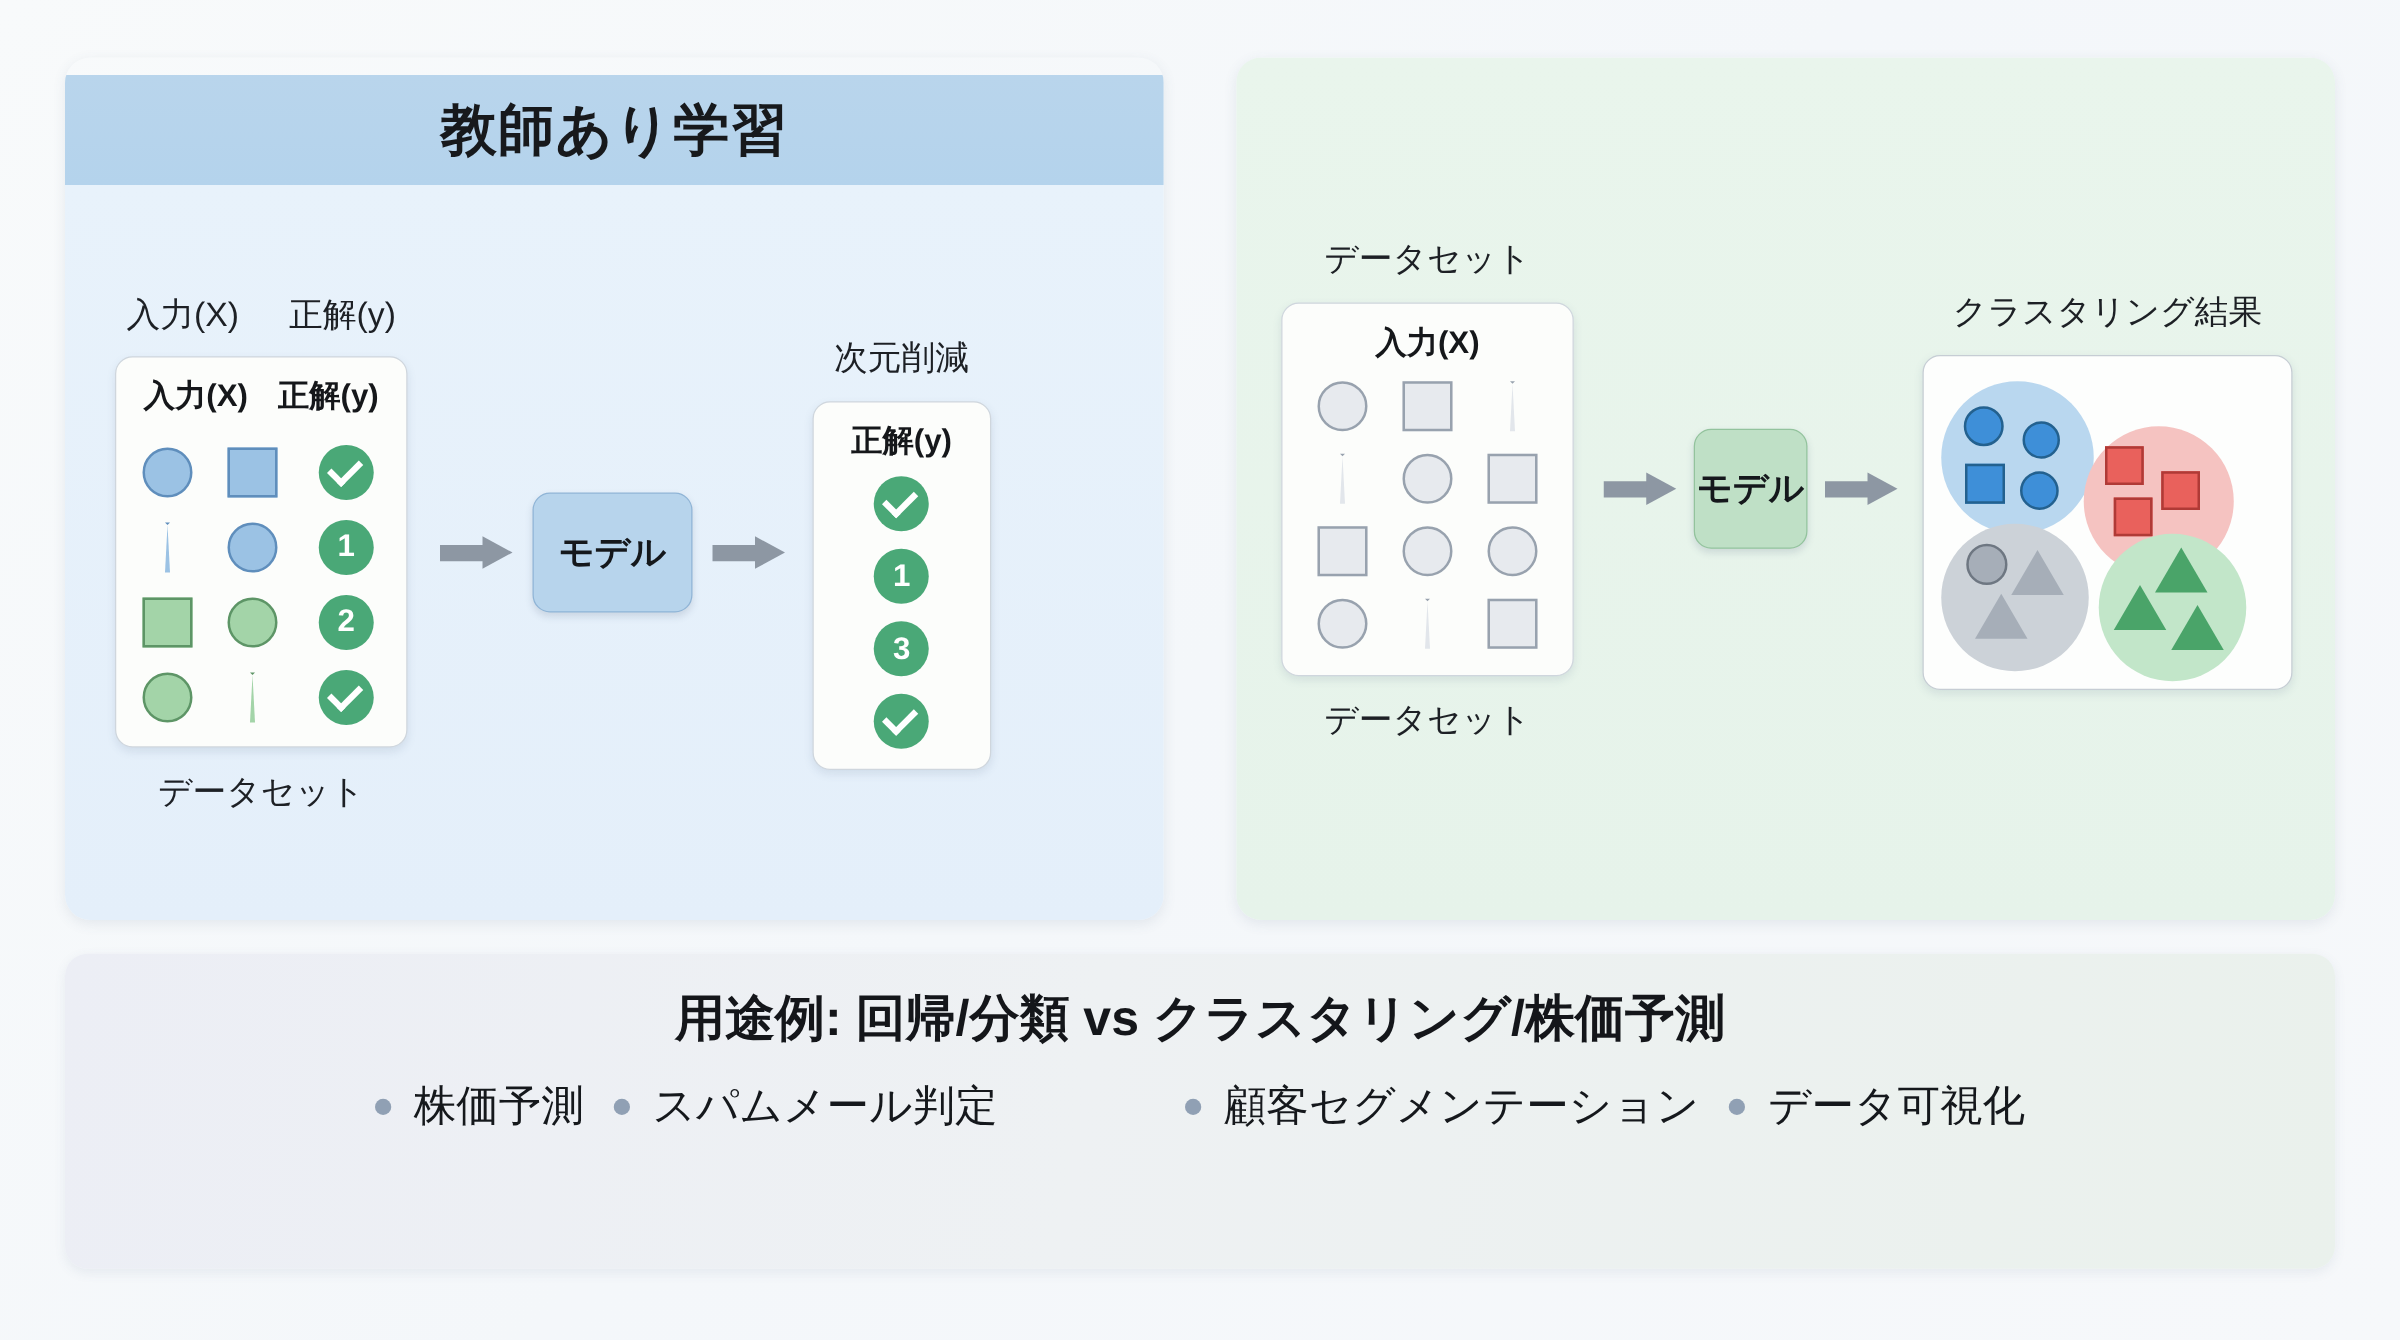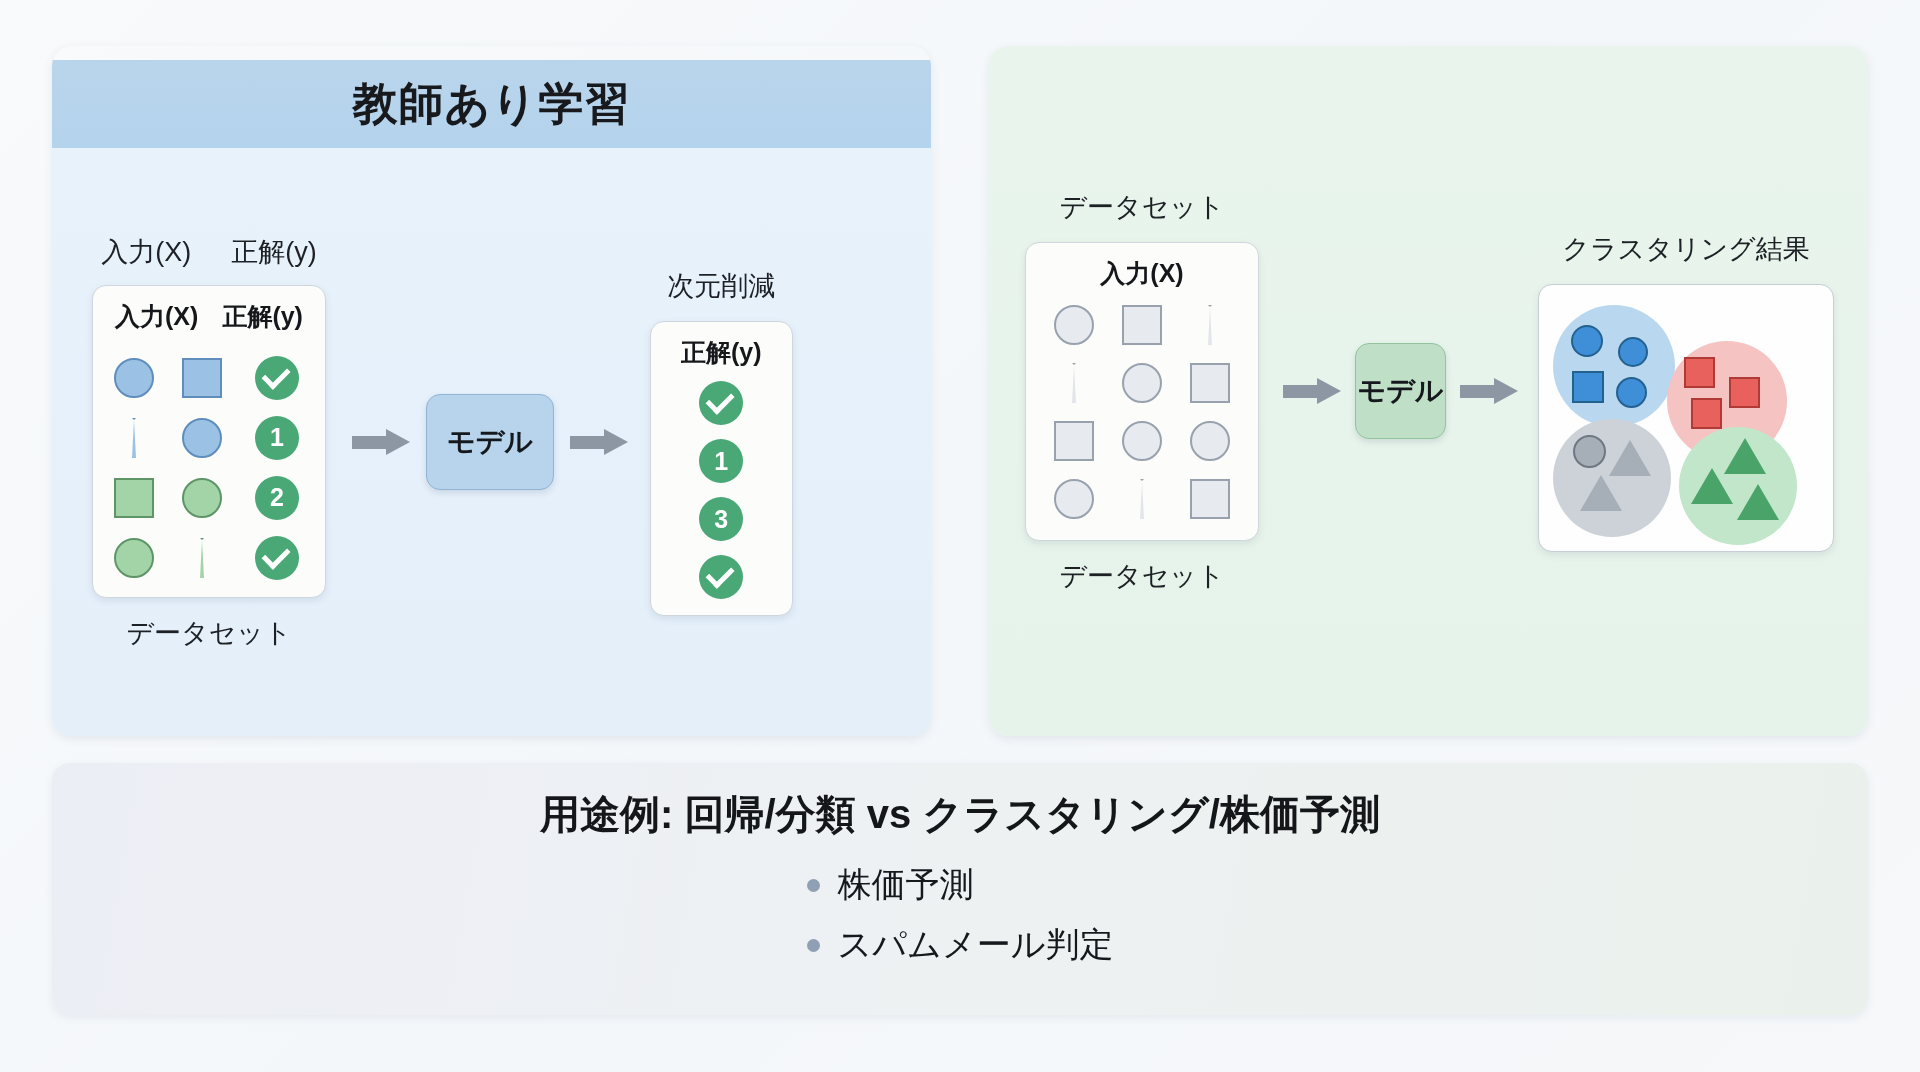--- a/index.html
+++ b/index.html
@@ -151,21 +151,21 @@
     border-radius: 18px;
     background: linear-gradient(100deg,#eceef5 0%,#eef1f3 45%,#eaf1ec 100%);
     box-shadow: 0 3px 9px rgba(80,100,130,0.09);
     padding: 24px 40px 0 40px;
   }
   .summary-title {
     text-align: center; font-size: 40px; font-weight: 700; color: #14161a;
     margin-bottom: 20px;
   }
   .summary-cols { display: flex; justify-content: center; gap: 150px; }
-  .bullets { display: flex; flex-direction: column; gap: 14px; }
+  .bullets { display: flex; gap: 24px; }
   .bullet { display: flex; align-items: center; gap: 18px; font-size: 34px; color: #15181c; }
   .dot { width: 13px; height: 13px; border-radius: 50%; background: #90a0b4; flex: none; }
 </style>
 </head>
 <body>
 
 <div id="root">
 
   <div class="panels">
 
@@ -379,16 +379,26 @@
       <div class="bullets">
         <div class="bullet">
           <span class="dot"></span>
           <span>株価予測</span>
         </div>
         <div class="bullet">
           <span class="dot"></span>
           <span>スパムメール判定</span>
         </div>
       </div>
+      <div class="bullets">
+        <div class="bullet">
+          <span class="dot"></span>
+          <span>顧客セグメンテーション</span>
+        </div>
+        <div class="bullet">
+          <span class="dot"></span>
+          <span>データ可視化</span>
+        </div>
+      </div>
     </div>
   </div>
 
 </div>
 
 </body></html>

